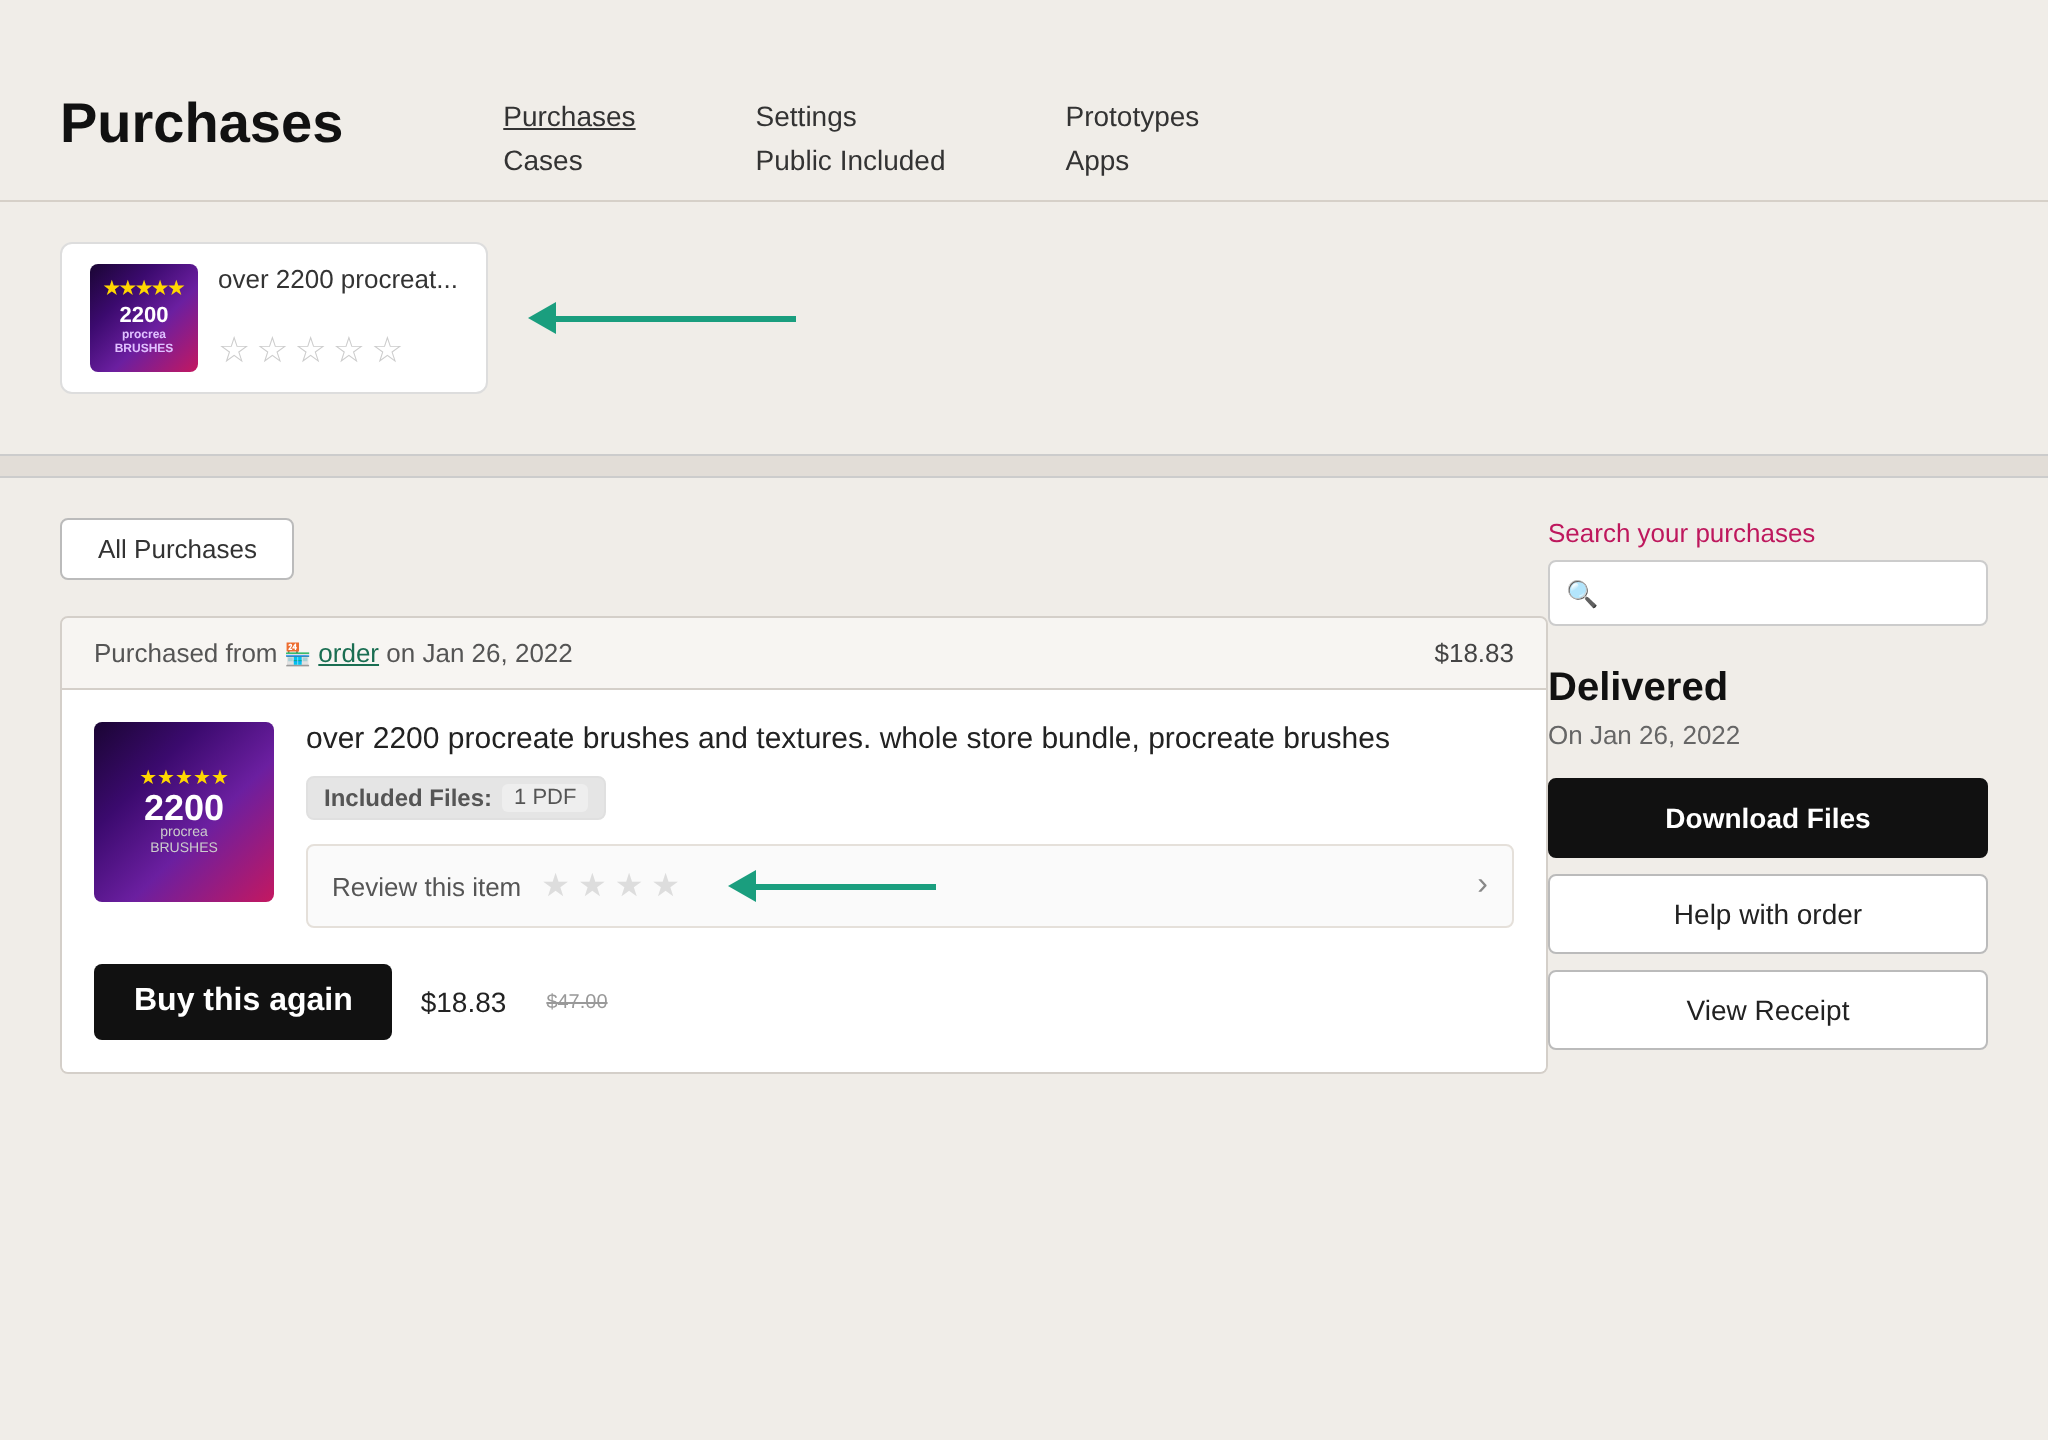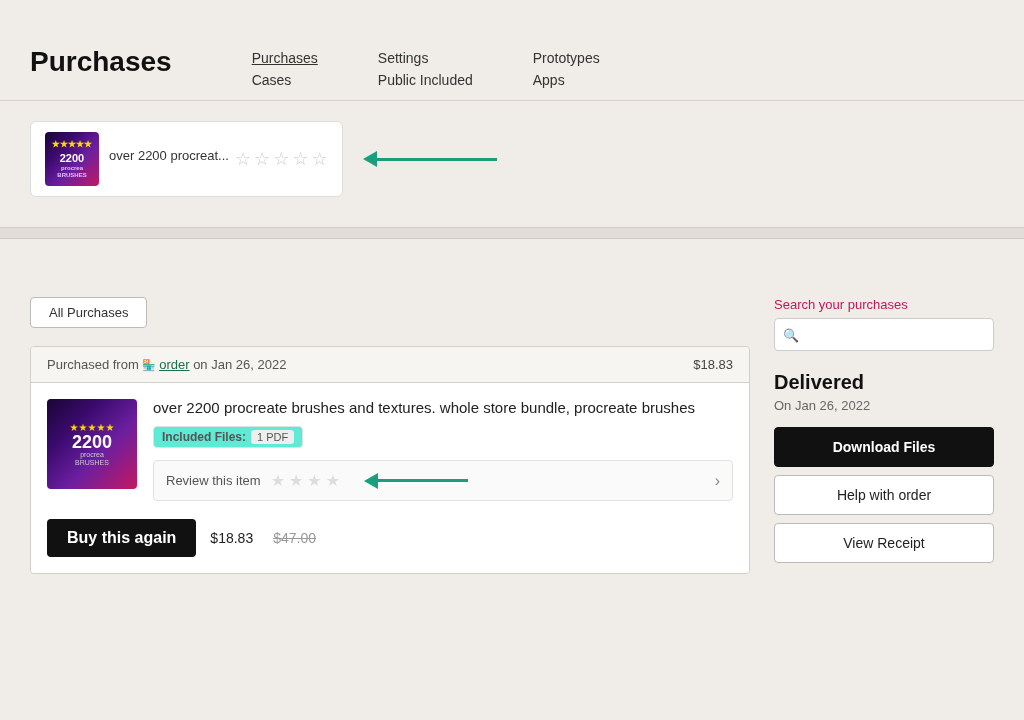--- a/index.html
+++ b/index.html
@@ -88,22 +88,22 @@
       font-weight: bold;
       line-height: 1.2;
     }
     .review-thumb-top {
       font-size: 9px;
       color: #ffd700;
       margin-bottom: 2px;
     }
     .review-info {
       display: flex;
-      flex-direction: row;
-      gap: 6px;
+      flex-direction: column;
+      gap: 17px;
     }
     .review-product-name {
       font-size: 13px;
       color: #333;
       max-width: 140px;
       white-space: nowrap;
       overflow: hidden;
       text-overflow: ellipsis;
     }
     .stars {
@@ -140,24 +140,22 @@
     .section-divider {
       background: #e2ddd7;
       height: 12px;
       border-top: 1px solid #ccc;
       border-bottom: 1px solid #ccc;
     }
 
     
     .main-content {
       display: flex;
-      gap: 24px;
       padding: 20px 30px;
       background: #f0ede8;
-      margin-top: 38px;
     }
     .left-panel {
       flex: 1;
     }
     .right-panel {
       width: 220px;
       flex-shrink: 0;
     }
 
     
@@ -247,21 +245,21 @@
       color: #222;
       margin-bottom: 10px;
       font-weight: 400;
     }
     .included-files {
       display: inline-flex;
       align-items: flex-start;
       gap: 5px;
       font-size: 12px;
       color: #555;
-      background: #5eead4;
+      background: #e5e5e5;
       border: 1px solid #e0e0e0;
       border-radius: 4px;
       padding: 3px 8px;
       margin-bottom: 12px;
     }
     .included-label { font-weight: 600; }
     .included-value {
       background: #eee;
       border-radius: 3px;
       padding: 1px 6px;
@@ -319,21 +317,21 @@
       padding: 10px 20px;
       font-size: 16px;
       font-weight: 600;
       cursor: pointer;
     }
     .price-current {
       font-size: 14px;
       color: #222;
     }
     .price-original {
-      font-size: 14px;
+      font-size: 10px;
       color: #999;
       text-decoration: line-through;
       margin-left: 6px;
     }
 
     
     .delivered-section {
       margin-bottom: 0;
     }
     .delivered-title {

